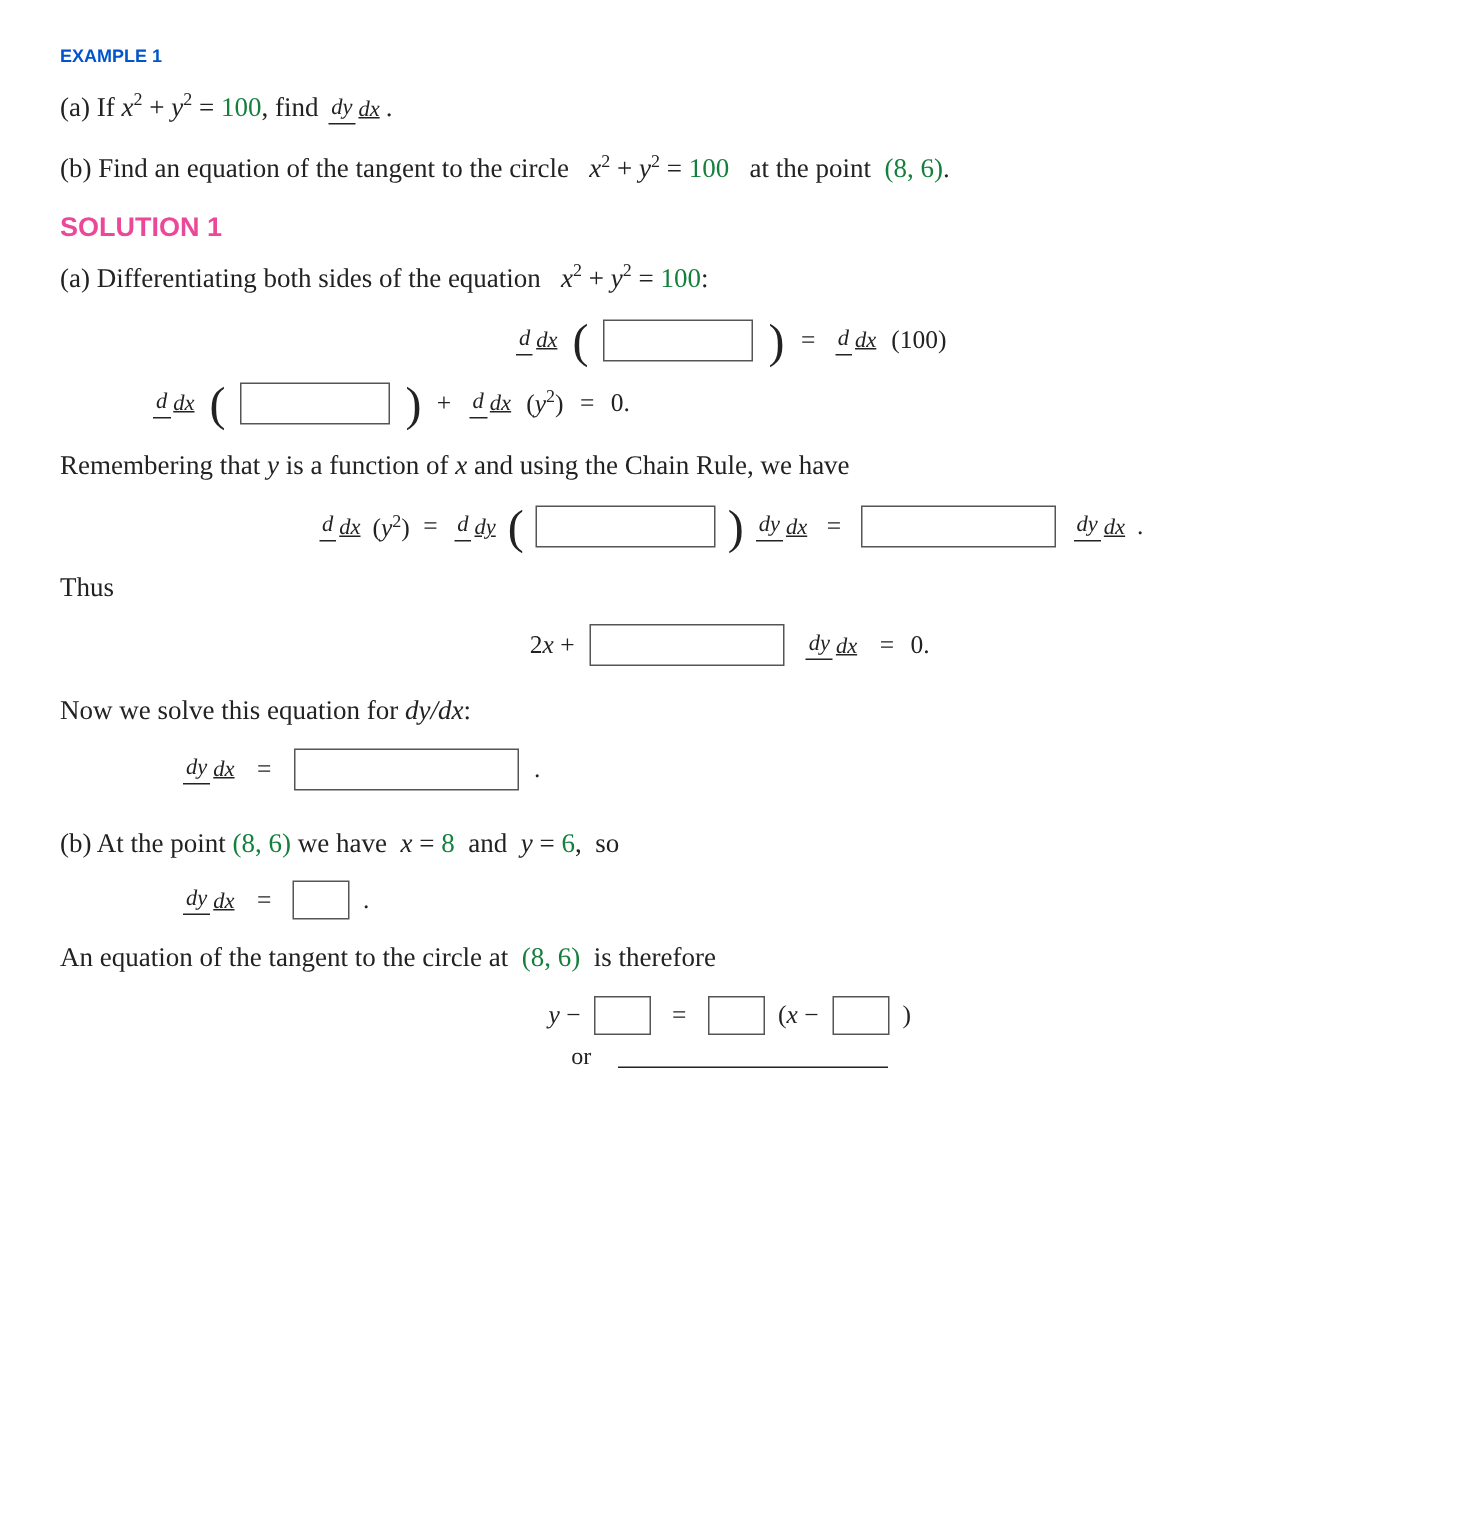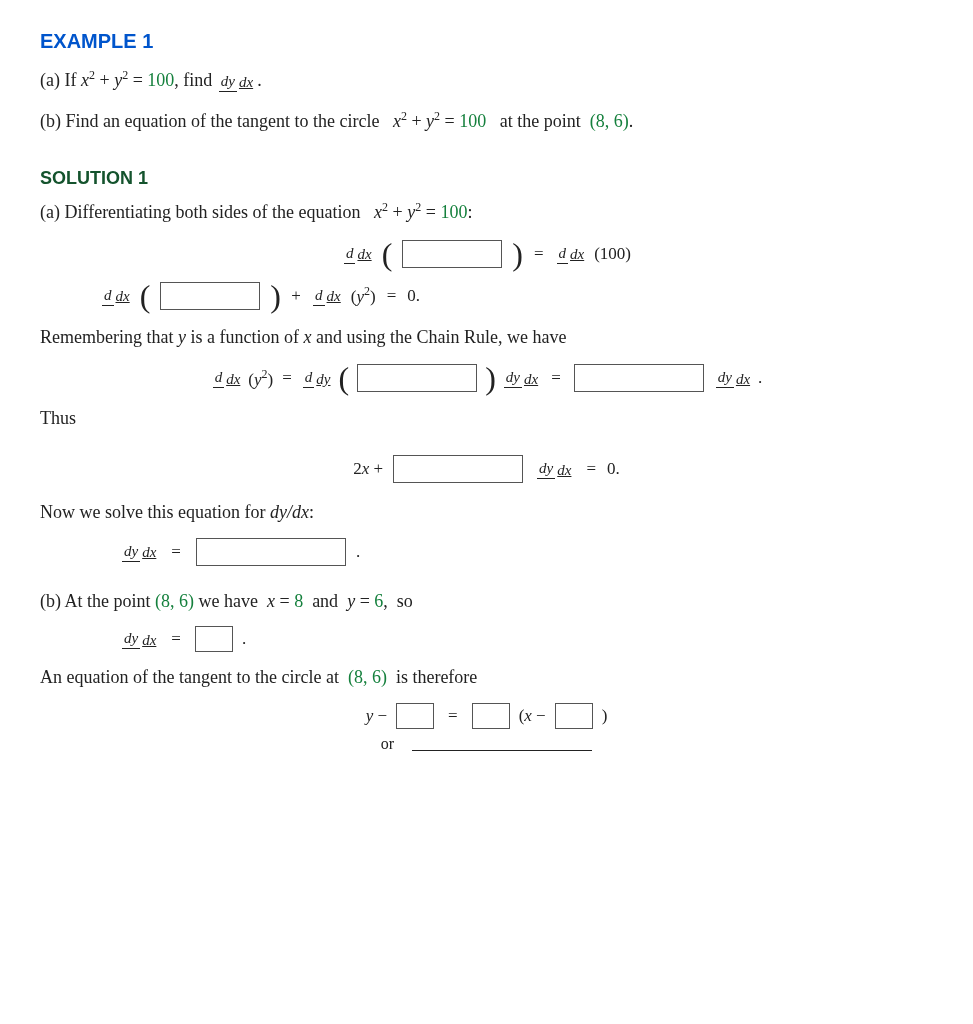--- a/index.html
+++ b/index.html
@@ -10,30 +10,30 @@
       color: #222;
       padding: 30px 40px;
       max-width: 973px;
     }
     .blue { color: #15803d; }
 
     .example-title {
       font-family: Arial, sans-serif;
       font-weight: bold;
       color: #0055cc;
-      font-size: 20px;
+      font-size: 12px;
       margin-bottom: 12px;
     }
 
     .solution-title {
       font-family: Arial, sans-serif;
       font-weight: bold;
-      color: #14532d;
+      color: #ec4899;
       font-size: 18px;
-      margin-top: 32px;
+      margin-top: 14px;
       margin-bottom: 8px;
     }
 
     p {
       margin-bottom: 14px;
       line-height: 1.6;
     }
 
     .fraction {
       display: inline-flex;
@@ -102,21 +102,21 @@
       font-size: 32px;
       line-height: 1;
       vertical-align: middle;
       font-weight: 300;
     }
 
     .equals { margin: 0 5px; }
 
     .text-row { margin-bottom: 10px; line-height: 1.7; }
 
-    .thus { margin-bottom: 22px; margin-top: 6px; }
+    .thus { margin-bottom: 10px; margin-top: 6px; }
 
     .or-row {
       display: flex;
       align-items: center;
       justify-content: center;
       margin-top: 4px;
       font-size: 16px;
       gap: 8px;
     }
 

